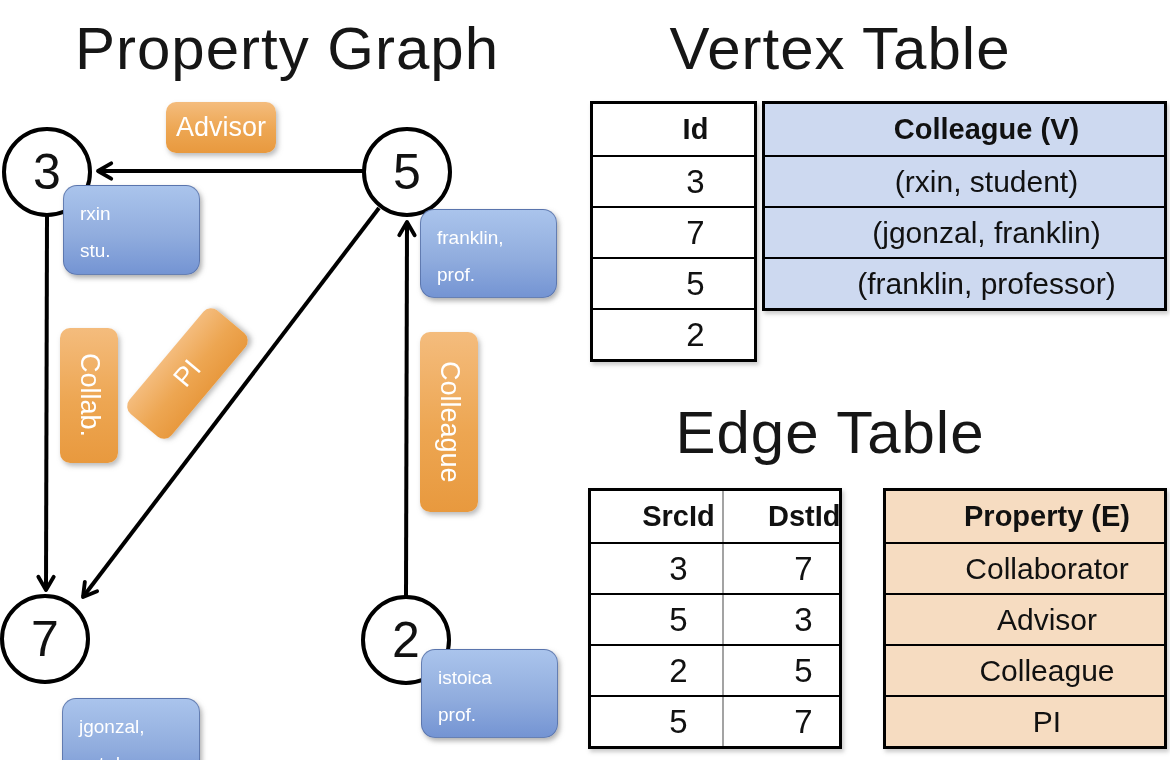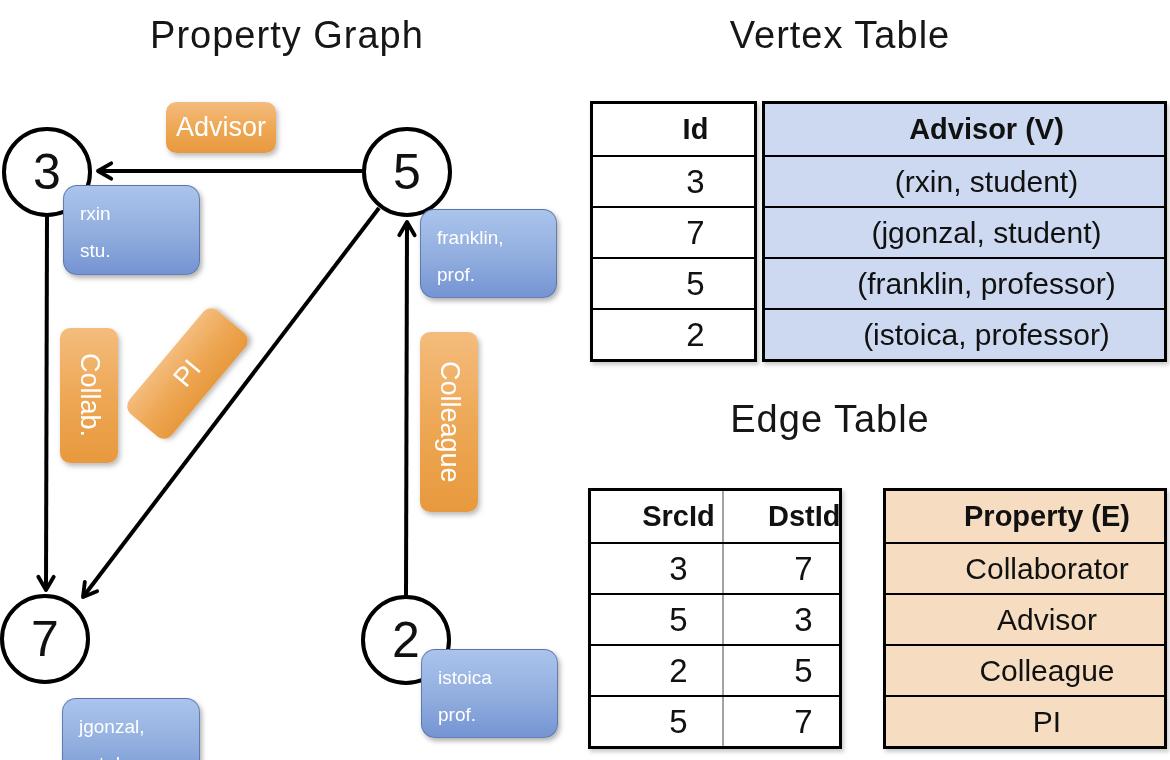--- a/index.html
+++ b/index.html
@@ -10,21 +10,21 @@
     position: relative;
     width: 1170px;
     height: 760px;
     background: #ffffff;
     overflow: hidden;
   }
 
   .title {
     position: absolute;
     text-align: center;
-    font-size: 38px;
+    font-size: 60px;
     letter-spacing: 1px;
     color: #161616;
     white-space: nowrap;
   }
 
   
   #edges-svg { position: absolute; left: 0; top: 0; z-index: 1; }
 
   .node-circle {
     position: absolute;
@@ -159,33 +159,30 @@
     <div class="trow">
         <div class="tcell num">5</div>
       </div>
     <div class="trow">
         <div class="tcell num">2</div>
       </div>
   </div>
 
   <div class="col-table" style="left:762px; top:101px; width:405px; background:#cdd9f0;">
     <div class="trow">
-        <div class="tcell hdr">Advisor (V)</div>
+        <div class="tcell hdr">Colleague (V)</div>
       </div>
     <div class="trow">
         <div class="tcell">(rxin, student)</div>
       </div>
     <div class="trow">
-        <div class="tcell">(jgonzal, student)</div>
+        <div class="tcell">(jgonzal, franklin)</div>
       </div>
     <div class="trow">
         <div class="tcell">(franklin, professor)</div>
-      </div>
-    <div class="trow">
-        <div class="tcell">(istoica, professor)</div>
       </div>
   </div>
 
   <div class="title" style="left:570px; top:398px; width:520px;">Edge Table</div>
 
   <div class="col-table" style="left:588px; top:488px; width:254px;">
     <div class="trow">
       <div class="tcell hdr" style="flex:0 0 131px;">SrcId</div>
       <div class="tcell hdr">DstId</div>
     </div>

